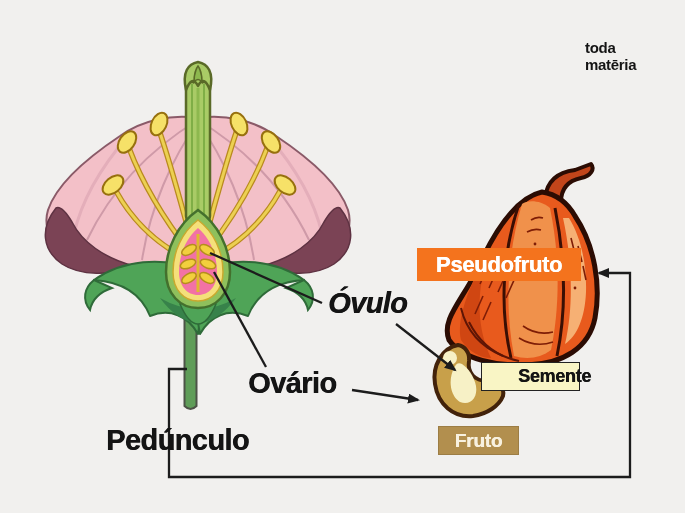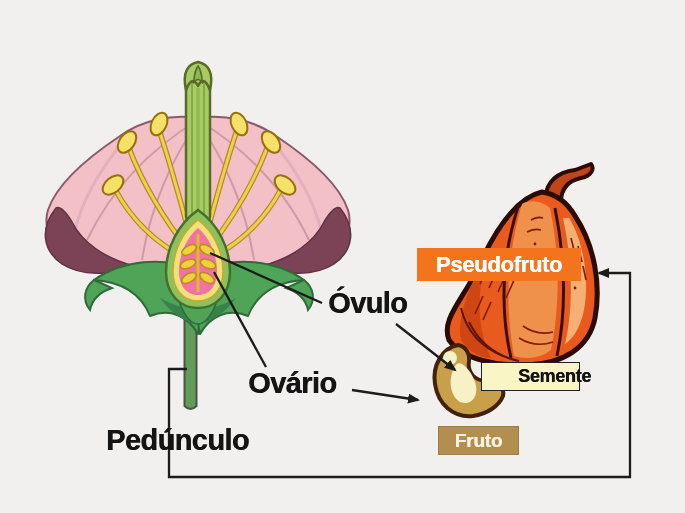--- a/index.html
+++ b/index.html
@@ -13,21 +13,21 @@
     left:585px;top:40px;
     font-size:15px;font-weight:700;line-height:1.1;letter-spacing:-0.3px;
     color:#141414;
   }
   .big-label{
     font-size:29px;font-weight:700;letter-spacing:-0.6px;line-height:1;
     color:#141414;
     text-shadow:0.5px 0 0 #141414;
     white-space:nowrap;
   }
-  .label-ovulo{left:328px;top:289px;}
+  .label-ovulo{left:328px;top:289px;font-style:italic;}
   .label-ovario{left:248px;top:369px;}
   .label-pedunculo{left:106px;top:426px;}
   .badge{
     display:flex;align-items:center;justify-content:center;
     box-sizing:border-box;white-space:nowrap;
   }
   .badge-pseudofruto{
     left:417px;top:248px;width:164px;height:33px;
     background:#f4731d;color:#ffffff;font-size:22px;font-weight:700;
     letter-spacing:-0.3px;text-shadow:0.4px 0 0 #fff;
@@ -207,14 +207,18 @@
     <span>Semente</span>
   </div>
   <div class="abs badge badge-fruto">
     <span>Fruto</span>
   </div>
 
   <div class="abs big-label label-ovulo">Óvulo</div>
   <div class="abs big-label label-ovario">Ovário</div>
   <div class="abs big-label label-pedunculo">Pedúnculo</div>
 
+  <div class="abs logo">
+    <div>toda</div>
+    <div>matēria</div>
+  </div>
 
 </div>
 
 </body></html>

